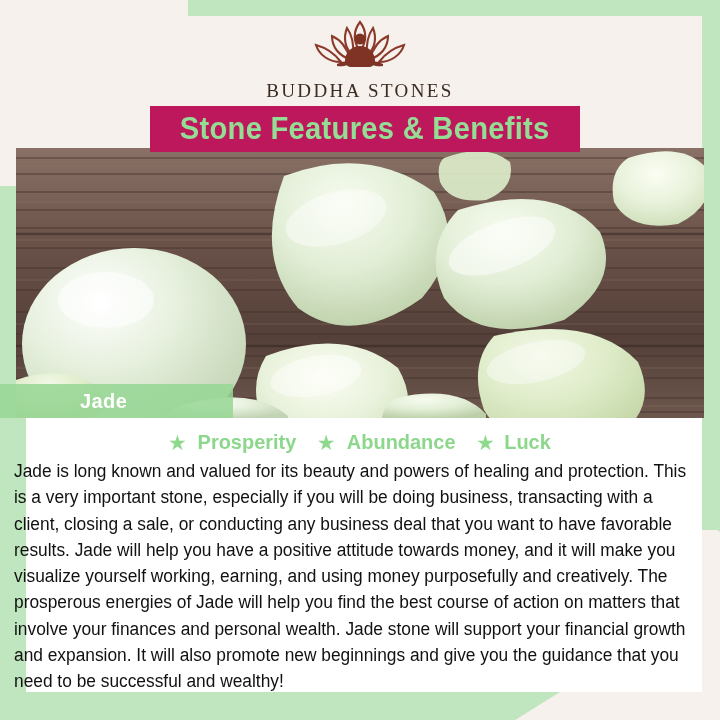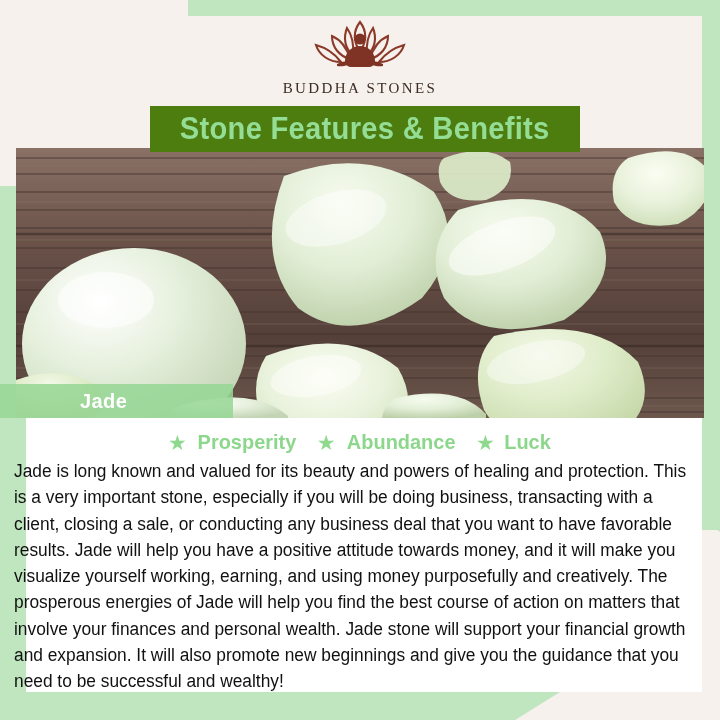--- a/index.html
+++ b/index.html
@@ -70,33 +70,33 @@
     flex-direction: column;
     align-items: center;
     justify-content: flex-start;
     padding-top: 14px;
     z-index: 4;
   }
   .brand-logo { width: 118px; height: 62px; display: block; }
   .brand-name {
     margin-top: 4px;
     font-family: "Liberation Serif", serif;
-    font-size: 15px;
+    font-size: 19px;
     letter-spacing: 2.4px;
     color: #3b2b23;
   }
 
   
   .title-banner {
     position: absolute;
     top: 106px;
     left: 150px;
     width: 430px;
     height: 46px;
-    background: #4d7c0f;
+    background: #be185d;
     display: flex;
     align-items: center;
     justify-content: center;
     z-index: 5;
   }
   .title-text {
     font-family: "Liberation Sans Narrow", "Liberation Sans", sans-serif;
     font-weight: bold;
     font-size: 31px;
     color: #94dd95;

